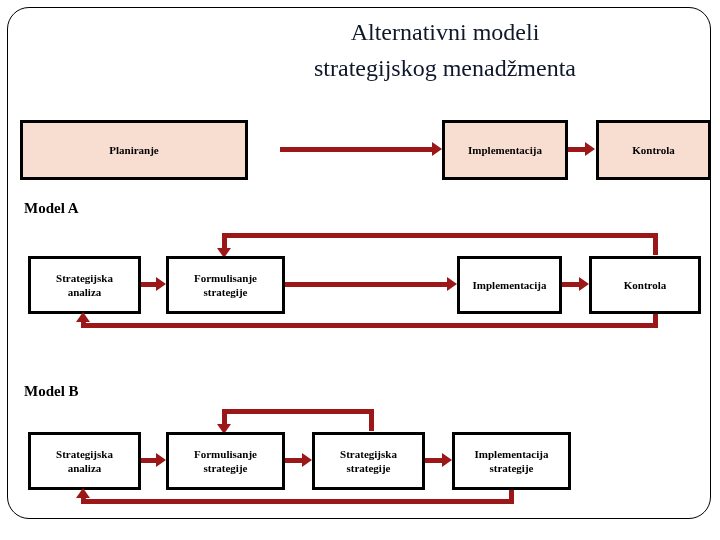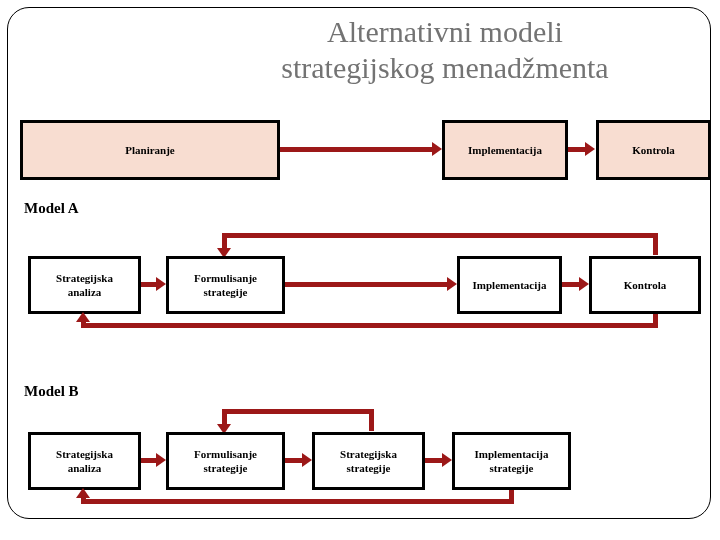--- a/index.html
+++ b/index.html
@@ -29,23 +29,23 @@
     box-sizing: border-box;
     background: transparent;
   }
   
   #title {
     position: absolute;
     left: 180px;
     top: 14px;
     width: 530px;
     text-align: center;
-    color: #737373;
-    font-family: "Liberation Serif", "DejaVu Serif", serif;
-    font-size: 30px;
+    color: #0f172a;
+    font-family: "Liberation Serif", "DejaVu Serif", serif;
+    font-size: 24px;
     line-height: 36px;
     font-weight: normal;
     white-space: pre-line;
   }
   
   .box {
     position: absolute;
     box-sizing: border-box;
     border: 3px solid #000000;
     display: flex;
@@ -104,21 +104,21 @@
 </head>
 <body>
 
 <div id="slide">
 
   <div id="frame"></div>
 
   <div id="title">Alternativni modeli
 strategijskog menadžmenta</div>
 
-  <div class="box peach" style="left:20px; top:120px; width:260px; height:60px;">
+  <div class="box peach" style="left:20px; top:120px; width:228px; height:60px;">
     <span>Planiranje</span>
   </div>
 
   <div class="abar" style="left:280px; top:147px; width:155px; height:5px;"></div>
   <div class="ahead right" style="left:432px; top:142px;"></div>
 
   <div class="box peach" style="left:442px; top:120px; width:126px; height:60px;">
     <span>Implementacija</span>
   </div>
 

